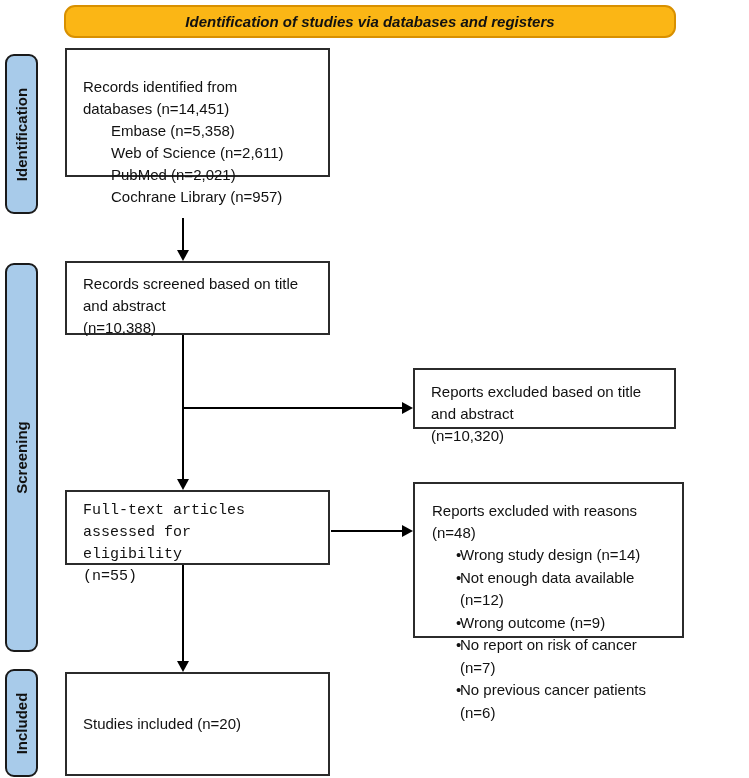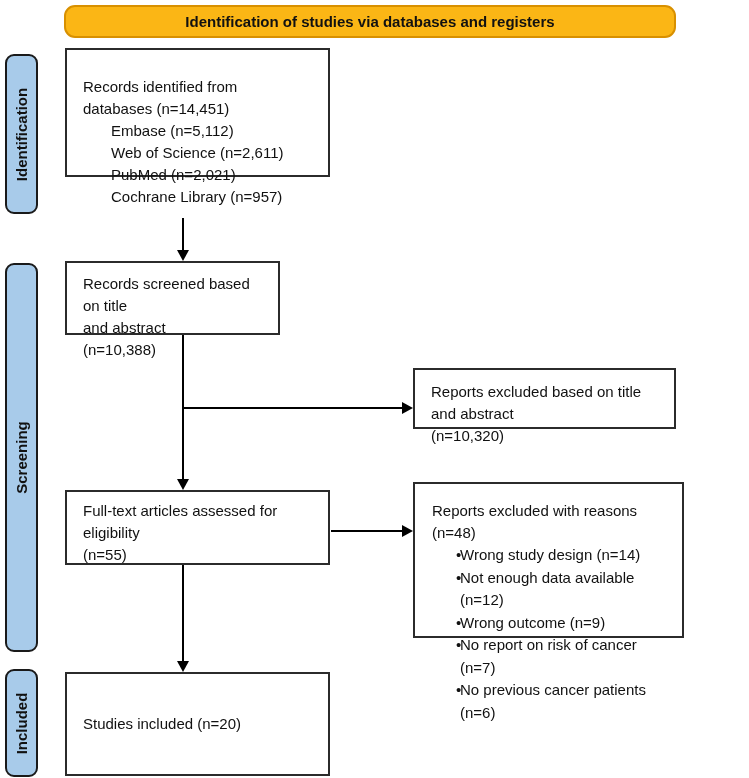--- a/index.html
+++ b/index.html
@@ -19,20 +19,21 @@
     width: 612px; height: 33px;
     background: #FBB615;
     border: 2px solid #D89000;
     border-radius: 11px;
     display: flex;
     align-items: center;
     justify-content: center;
     font-size: 15px;
     font-weight: bold;
     color: #111111;
+    font-style: italic;
   }
   
   .stage {
     position: absolute;
     left: 5px;
     width: 33px;
     background: #A8CBEA;
     border: 2px solid #1a1a1a;
     border-radius: 9px;
     display: flex;
@@ -54,22 +55,22 @@
     position: absolute;
     background: #ffffff;
     border: 2px solid #2b2b2b;
     font-size: 15px;
     color: #111111;
     line-height: 22px;
   }
   .box .inner { padding: 10px 14px 8px 16px; }
   .box-records   { left: 65px; top: 48px;  width: 265px; height: 129px; }
   .box-records .inner { padding-top: 26px; }
-  .box-screened  { left: 65px; top: 261px; width: 215px; height: 74px; }
-  .box-fulltext  { left: 65px; top: 490px; width: 265px; height: 75px; }
+  .box-screened  { left: 65px; top: 261px; width: 265px; height: 74px; }
+  .box-fulltext  { left: 65px; top: 490px; width: 265px; height: 75px; font-family: Liberation Mono, monospace; }
   .box-fulltext .inner { padding-top: 8px; }
   .box-included  { left: 65px; top: 672px; width: 265px; height: 104px;
                    display: flex; align-items: center; }
   .box-included .inner { padding: 0 14px 0 16px; }
   .box-excl-title { left: 413px; top: 368px; width: 263px; height: 61px; }
   .box-excl-title .inner { padding-top: 11px; }
   .box-excl-reasons { left: 413px; top: 482px; width: 271px; height: 156px; }
   .box-excl-reasons .inner { padding: 16px 10px 8px 17px; }
   .line { display: block; }
   .indent { padding-left: 28px; }
@@ -116,21 +117,21 @@
     <span>Screening</span>
   </div>
   <div class="stage stage-included">
     <span>Included</span>
   </div>
 
   <div class="box box-records">
     <div class="inner">
       <span class="line">Records identified from</span>
       <span class="line">databases (n=14,451)</span>
-      <span class="line indent">Embase (n=5,112)</span>
+      <span class="line indent">Embase (n=5,358)</span>
       <span class="line indent">Web of Science (n=2,611)</span>
       <span class="line indent">PubMed (n=2,021)</span>
       <span class="line indent">Cochrane Library (n=957)</span>
     </div>
   </div>
 
   <div class="box box-screened">
     <div class="inner">
       <span class="line">Records screened based on title</span>
       <span class="line">and abstract</span>

